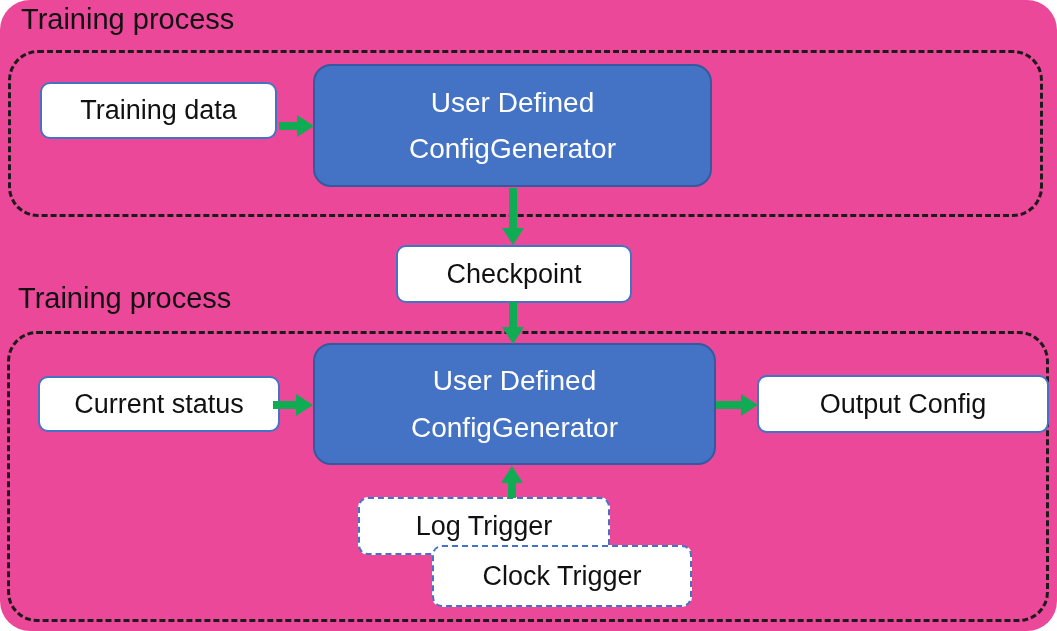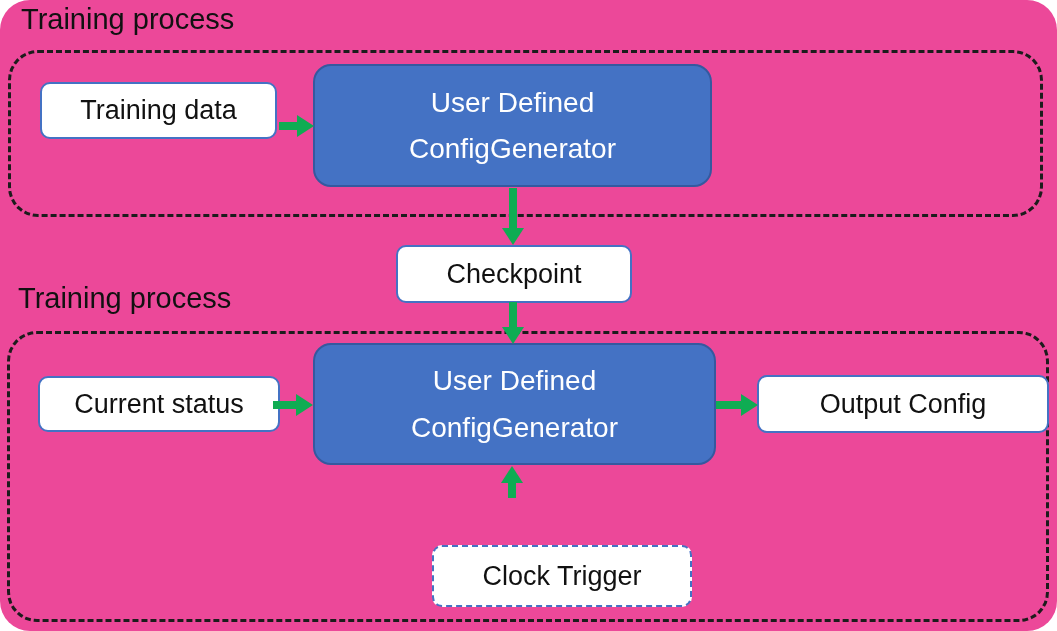--- a/index.html
+++ b/index.html
@@ -194,18 +194,21 @@
 
   <div class="white-box" id="box-output-config">
     <span>Output Config</span>
   </div>
 
   <div class="v-arrow up" id="arrow-trigger-up">
     <span class="shaft"></span>
     <span class="head"></span>
   </div>
 
+  <div class="trigger-box" id="box-log-trigger">
+    <span>Log Trigger</span>
+  </div>
 
   <div class="trigger-box" id="box-clock-trigger">
     <span>Clock Trigger</span>
   </div>
 
 </div>
 
 </body></html>

